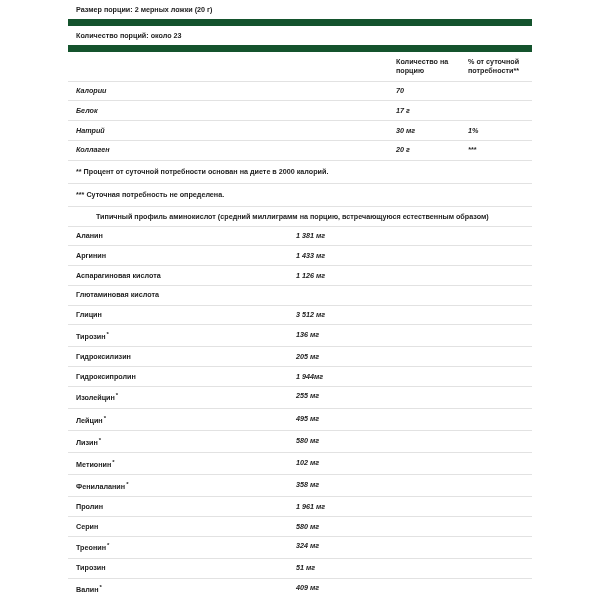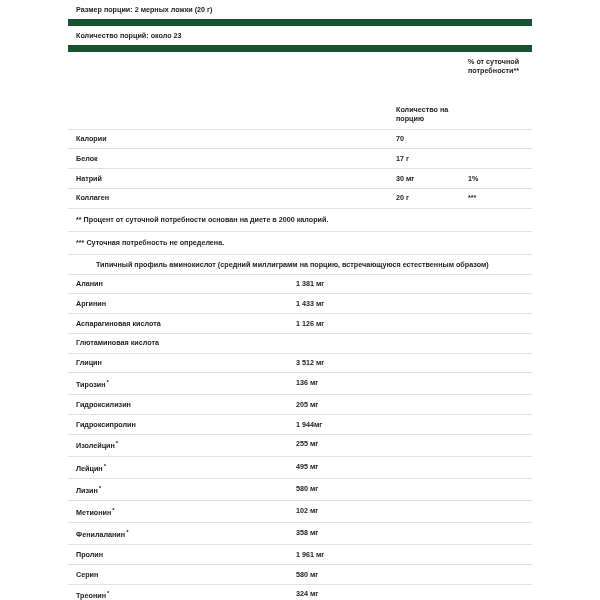--- a/index.html
+++ b/index.html
@@ -21,20 +21,21 @@
     top: 0px;
     width: 464px;
     background: #ffffff;
   }
   .row {
     display: flex;
     align-items: flex-start;
     padding: 4.5px 4px 4.5px 4px;
     border-bottom: 1px solid #e2e2e2;
     line-height: 1.35;
+    font-style: italic;
   }
   .row .c-name {
     flex: 0 0 320px;
     padding-left: 4px;
   }
   .row .c-amt {
     flex: 0 0 72px;
   }
   .row .c-dv {
     flex: 1 1 auto;
@@ -56,21 +57,20 @@
     border-bottom: 1px solid #e2e2e2;
     font-weight: bold;
     line-height: 1.3;
   }
   .hdr-row .c-name {
     flex: 0 0 320px;
     padding-left: 4px;
   }
   .hdr-row .c-amt {
     flex: 0 0 72px;
-    margin-top: 48px;
   }
   .hdr-row .c-dv {
     flex: 1 1 auto;
   }
   .note-row {
     padding: 6px 8px 6px 8px;
     border-bottom: 1px solid #e2e2e2;
     font-weight: bold;
     line-height: 1.4;
   }
@@ -87,20 +87,21 @@
     line-height: 1.35;
   }
   .aa-row .c-name {
     flex: 0 0 220px;
     padding-left: 4px;
     font-weight: bold;
   }
   .aa-row .c-amt {
     flex: 1 1 auto;
     font-weight: bold;
+    font-style: italic;
   }
   .star {
     font-size: 6px;
     vertical-align: super;
     margin-left: 1px;
   }
   .bold {
     font-weight: bold;
   }
 </style>

